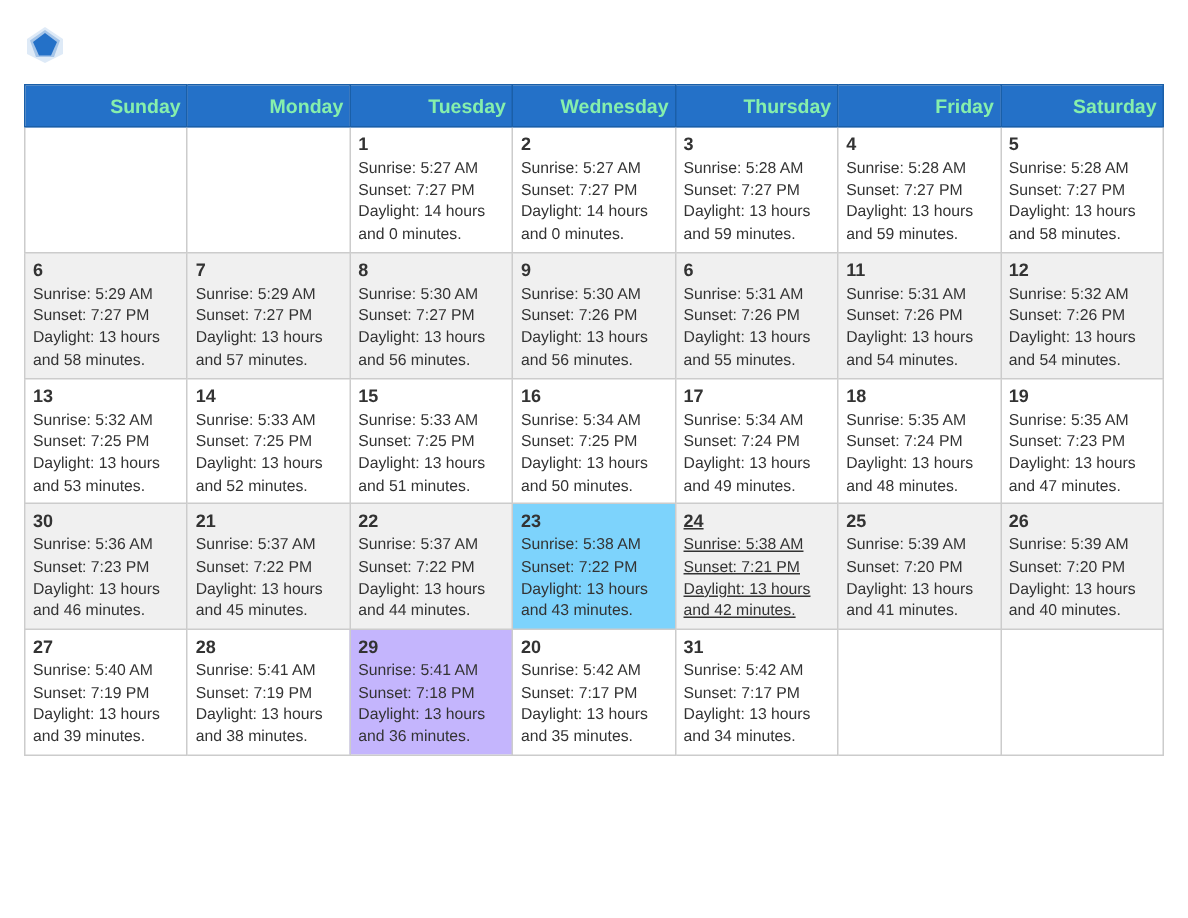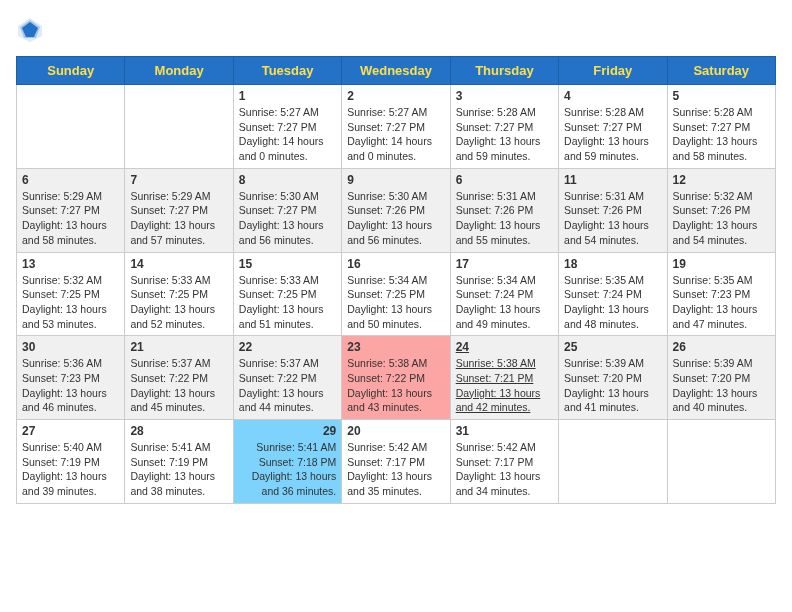--- a/index.html
+++ b/index.html
@@ -47,25 +47,25 @@
       font-size: 15px;
       color: #555;
     }
     .calendar {
       width: 100%;
       border-collapse: collapse;
       border: 1px solid #ccc;
     }
     .calendar th {
       background-color: #2471c8;
-      color: #fde047;
+      color: #86efac;
       font-size: 13px;
       font-weight: bold;
       padding: 6px 4px;
-      text-align: center;
+      text-align: right;
       border: 1px solid #1a5fa8;
     }
     .calendar td {
       vertical-align: top;
       border: 1px solid #ccc;
       padding: 4px 5px;
       width: calc(100% / 7);
       min-height: 80px;
       font-size: 10.5px;
       color: #333;
@@ -280,21 +280,21 @@
 Daylight: 13 hours
 and 45 minutes.</div>
         </td>
         <td style="background-color: rgb(240, 240, 240);">
           <span class="day-number">22</span>
           <div class="day-info" style="white-space: pre-line;">Sunrise: 5:37 AM
 Sunset: 7:22 PM
 Daylight: 13 hours
 and 44 minutes.</div>
         </td>
-        <td style="background-color: #fca5a5; margin-top: 16px;">
+        <td style="background-color: #7dd3fc; margin-top: 16px;">
           <span class="day-number">23</span>
           <div class="day-info" style="white-space: pre-line;">Sunrise: 5:38 AM
 Sunset: 7:22 PM
 Daylight: 13 hours
 and 43 minutes.</div>
         </td>
         <td style="background-color: rgb(240, 240, 240); text-decoration: underline;">
           <span class="day-number">24</span>
           <div class="day-info" style="white-space: pre-line;">Sunrise: 5:38 AM
 Sunset: 7:21 PM
@@ -324,21 +324,21 @@
 Daylight: 13 hours
 and 39 minutes.</div>
         </td>
         <td style="background-color: rgb(255, 255, 255);">
           <span class="day-number">28</span>
           <div class="day-info" style="white-space: pre-line;">Sunrise: 5:41 AM
 Sunset: 7:19 PM
 Daylight: 13 hours
 and 38 minutes.</div>
         </td>
-        <td style="background-color: #7dd3fc; text-align: right;">
+        <td style="background-color: #c4b5fd;">
           <span class="day-number">29</span>
           <div class="day-info" style="white-space: pre-line;">Sunrise: 5:41 AM
 Sunset: 7:18 PM
 Daylight: 13 hours
 and 36 minutes.</div>
         </td>
         <td style="background-color: rgb(255, 255, 255);">
           <span class="day-number">20</span>
           <div class="day-info" style="white-space: pre-line;">Sunrise: 5:42 AM
 Sunset: 7:17 PM

